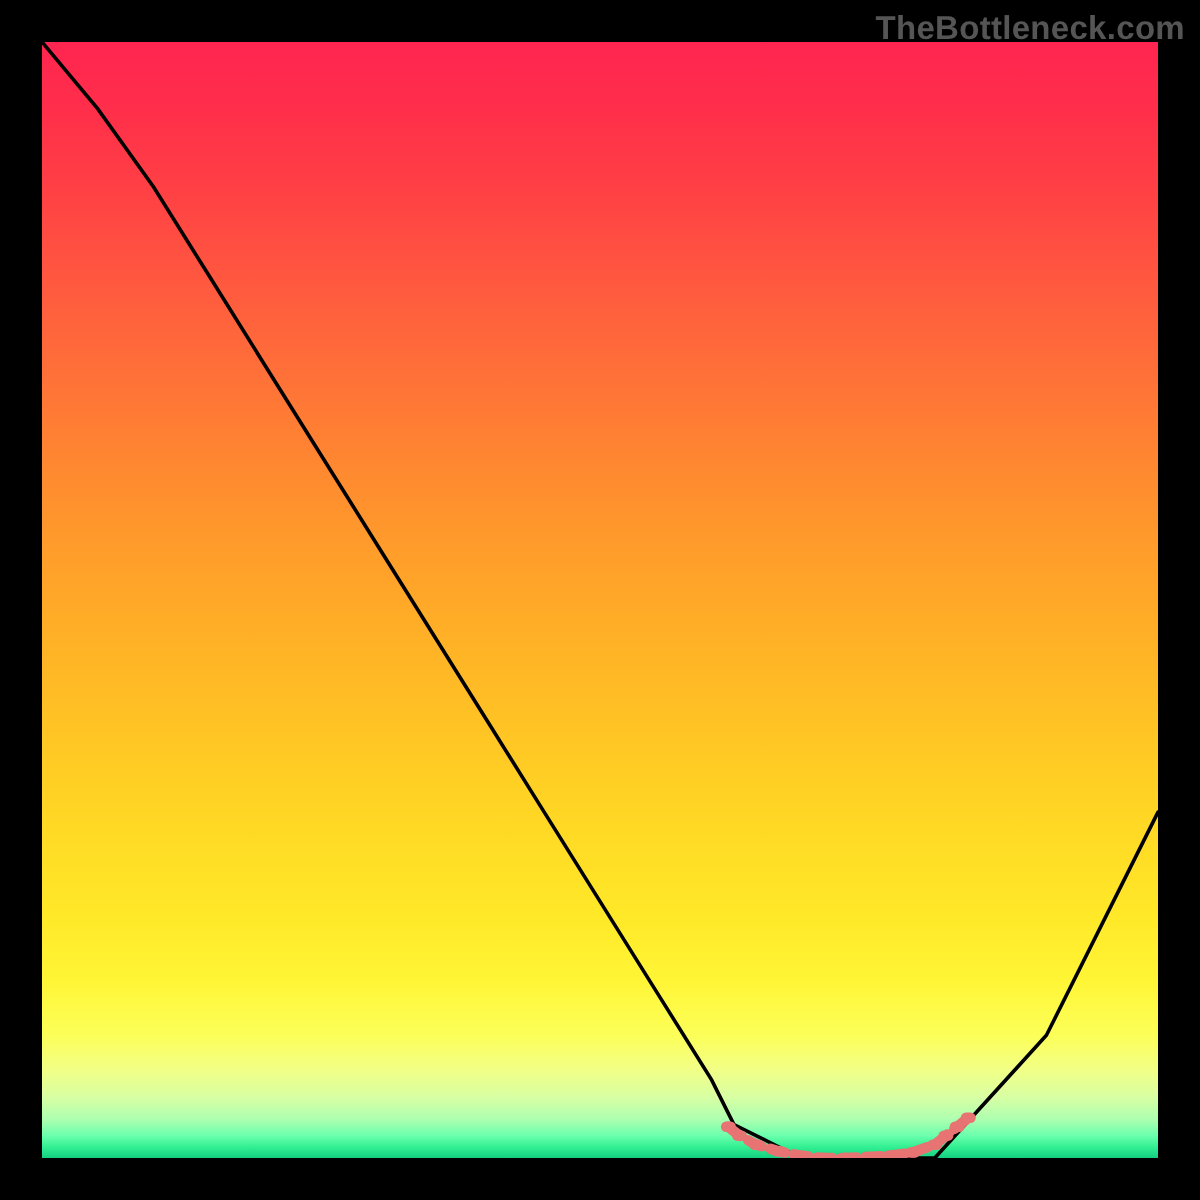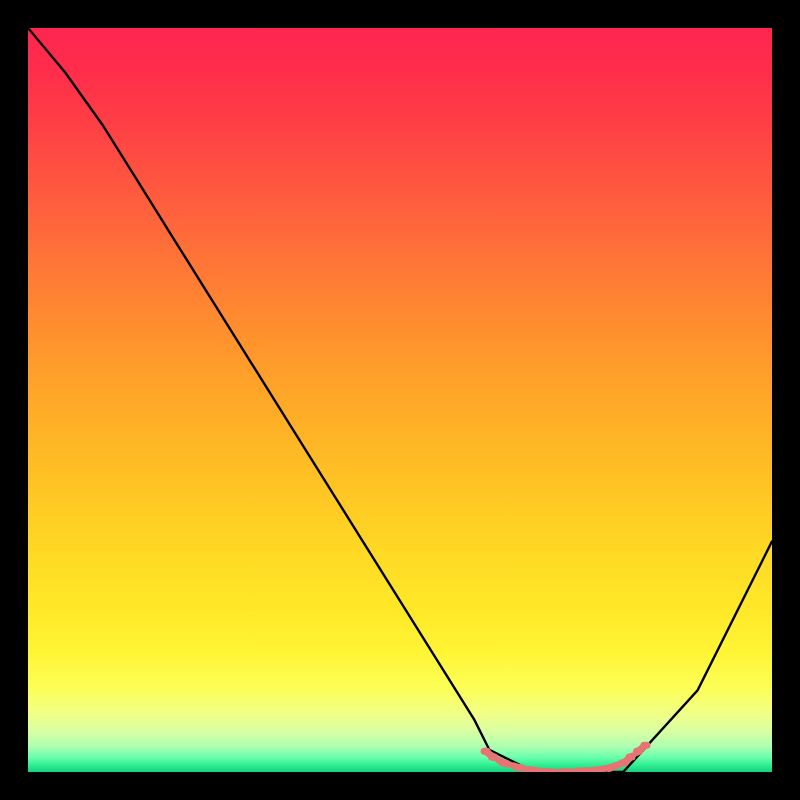--- a/index.html
+++ b/index.html
@@ -57,20 +57,21 @@
   }
   svg.curve {
     position: absolute;
     left: 0; top: 0; width: 100%; height: 100%;
   }
 </style>
 </head>
 <body>
 
 <div class="container">
+  <div class="watermark">TheBottleneck.com</div>
 
   <div class="plot-frame">
     <div class="gradient"></div>
 
     <svg class="curve" viewBox="0 0 744 744" preserveAspectRatio="none">
       <path id="main-curve" fill="none" stroke="#000" stroke-width="2.4" stroke-linecap="round" d="M0.0 0.0 L37.2 44.6 L74.4 96.7 L111.6 156.2 L148.8 215.8 L186.0 275.3 L223.2 334.8 L260.4 394.3 L297.6 453.8 L334.8 513.4 L372.0 572.9 L409.2 632.4 L446.4 691.9 L461.3 721.7 L505.9 744.0 L595.2 744.0 L669.6 662.2 L744.0 513.4"></path>
       <g id="marker-group">
           <path d="M457.6 723.2 L465.0 729.1 L476.2 735.1 L491.0 739.5 L505.9 742.5 L520.8 744.0 L535.7 744.0 L550.6 743.3 L565.4 742.5 L580.3 740.3 L595.2 735.1 L602.6 729.1 L610.1 723.2 L617.5 717.2" fill="none" stroke="#e77373" stroke-width="7" stroke-linecap="round" stroke-dasharray="10 6"></path>
           <rect x="452.6" y="719.7" width="10" height="7" rx="3.5" fill="#e77373"></rect>
           <rect x="460.0" y="725.6" width="10" height="7" rx="3.5" fill="#e77373"></rect>

